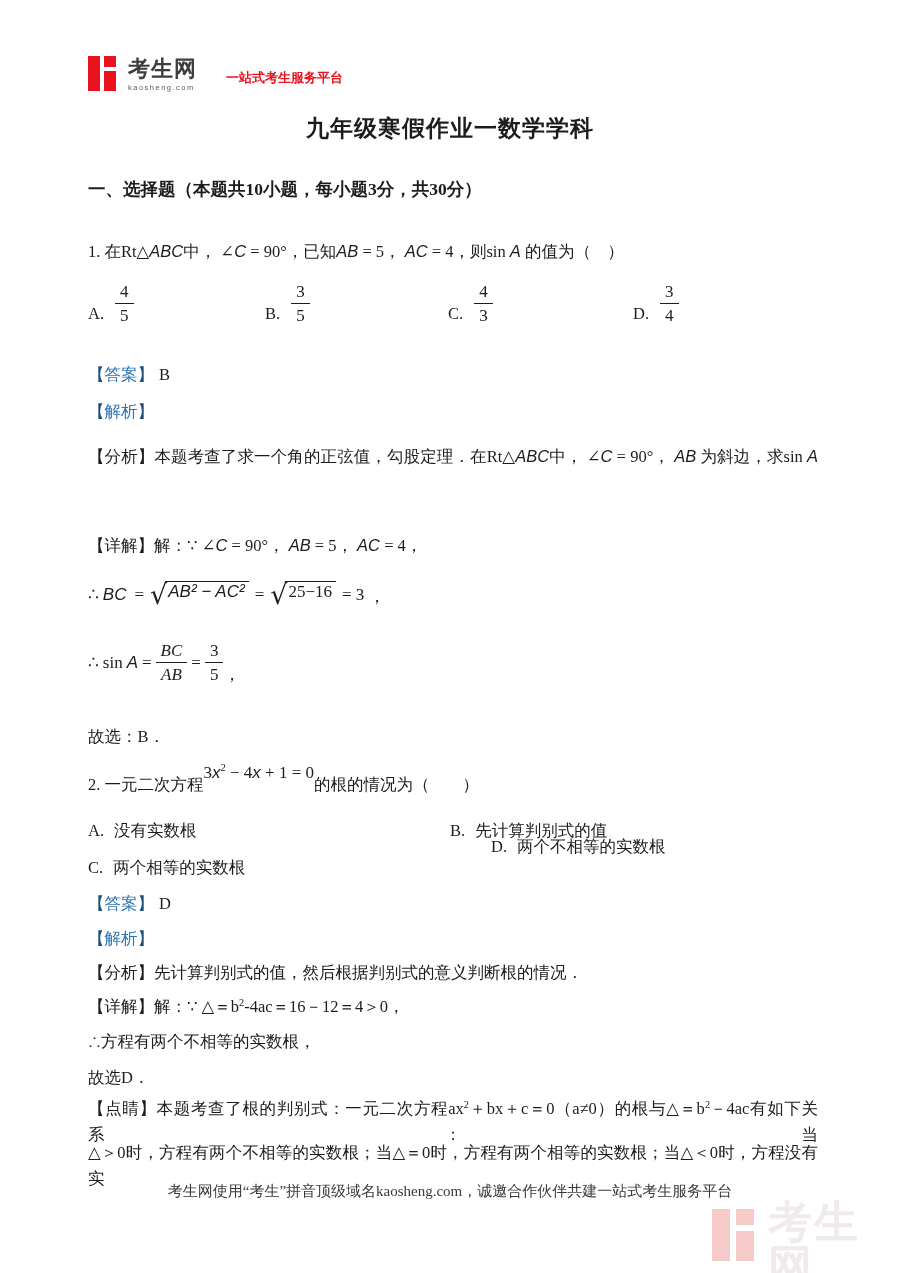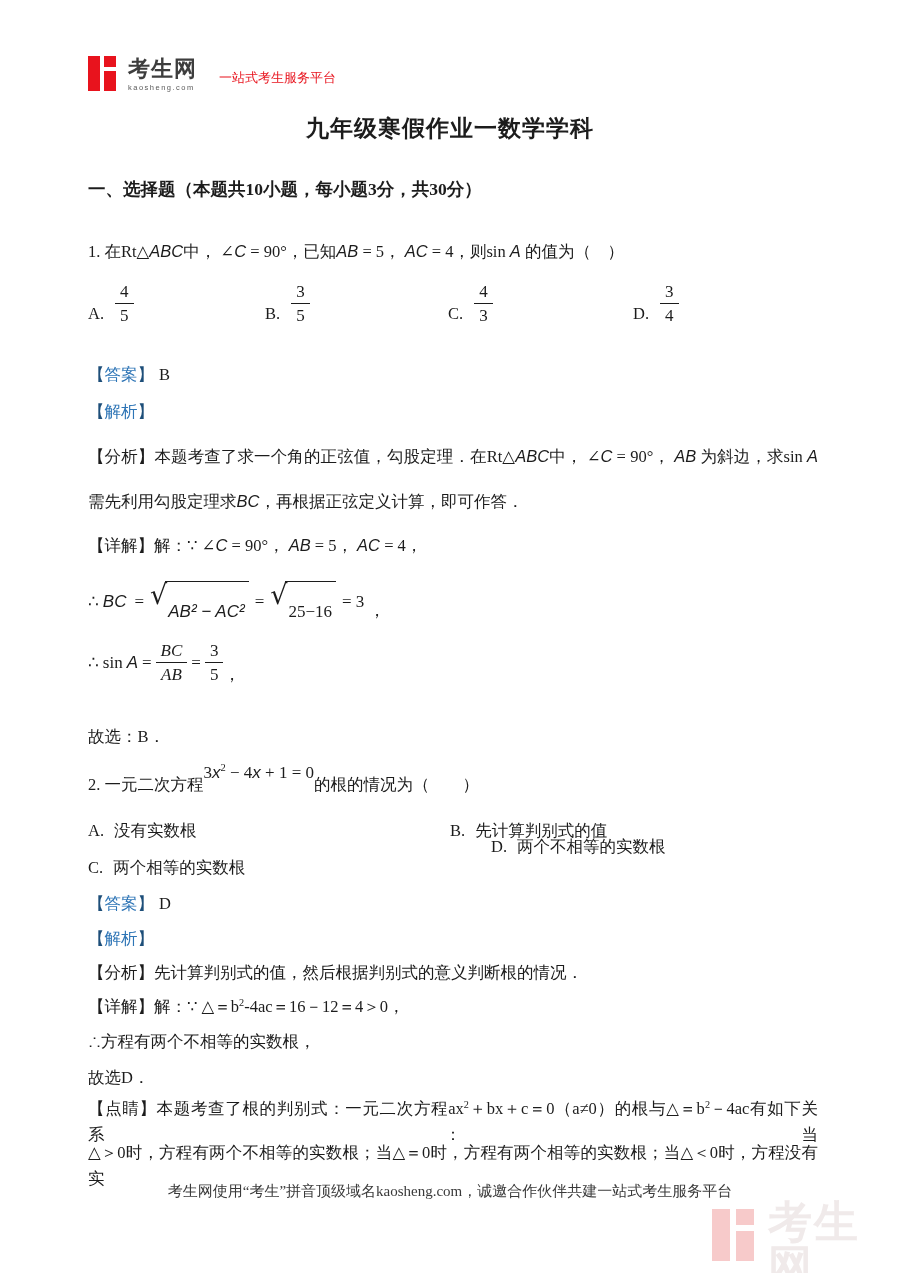--- a/index.html
+++ b/index.html
@@ -15,42 +15,42 @@
   .seg-r{font-family:"Liberation Serif","DejaVu Serif",serif;font-style:normal;}
   .seg-m{font-family:Liberation Sans, sans-serif;font-style:italic;}
   .seg-s{font-family:"Liberation Serif",serif;font-size:0.62em;vertical-align:super;line-height:0;}
   
   .logo{left:88px;top:54px;display:flex;align-items:flex-end;}
   .logo-icon{position:relative;width:32px;height:37px;margin-right:8px;}
   .logo-icon .blk{position:absolute;}
   .brand-wrap{display:flex;flex-direction:column;line-height:1;}
   .brand{font-size:22px;font-weight:bold;color:#3d3d3d;letter-spacing:1px;font-family:"Liberation Sans",sans-serif;}
   .brand-domain{font-size:7.5px;color:#5a5a5a;letter-spacing:1.5px;margin-top:4px;font-family:"Liberation Sans",sans-serif;}
-  .tagline{font-size:13px;font-weight:normal;margin-left:22px;margin-bottom:4px;font-family:"Liberation Sans",sans-serif;}
+  .tagline{font-size:13px;font-weight:bold;margin-left:29px;margin-bottom:4px;font-family:"Liberation Sans",sans-serif;}
   
   .title{left:0;top:113px;width:100%;text-align:center;font-size:23px;font-weight:bold;letter-spacing:1px;}
   .section-heading{left:88px;top:177px;font-size:17.5px;font-weight:bold;}
   .line{left:88px;width:730px;line-height:26px;}
   .jline{text-align:justify;text-align-last:justify;}
   
   .bk{color:#1d4e79;}
   .bt{color:#2e75b6;}
   .ansv{margin-left:5px;}
   
   .q1opt{position:absolute;display:flex;align-items:flex-end;}
   .q1opt .olabel{margin-right:11px;padding-bottom:3px;}
   .frac{display:inline-flex;flex-direction:column;text-align:center;vertical-align:middle;line-height:1.25;}
   .frac .fnum{border-bottom:1.4px solid #1c1c1c;padding:0 5px 1px;}
   .frac .fden{padding-top:1px;}
   .frac.m{font-style:italic;}
   
   .mathline{display:flex;align-items:center;font-size:17px;}
   .sqrt{display:inline-flex;align-items:flex-start;margin:0 2px;}
   .sqrt .rad{font-size:27px;line-height:1;font-family:"DejaVu Serif",serif;margin-right:-2px;}
-  .sqrt .vinc{border-top:1.6px solid #1c1c1c;padding:20px 4px 0 3px;}
+  .sqrt .vinc{border-top:1.6px solid #1c1c1c;padding:0 4px 0 3px;}
   .mspace{margin:0 4px;}
   .lowcomma{align-self:flex-end;}
   
   .eq-raised{display:inline-block;transform:translateY(-12px);font-size:17px;}
   .q2opt-label{display:inline-block;margin-right:10px;}
   
   .footer{left:0;top:1182px;width:100%;text-align:center;font-size:15px;color:#3a3a3a;}
   .wm{left:712px;top:1200px;display:flex;align-items:flex-start;}
   .wm-icon{position:relative;width:48px;height:55px;margin-right:10px;margin-top:6px;}
   .wm-text-wrap{display:flex;flex-direction:column;line-height:1;}
@@ -113,21 +113,20 @@
 
   <div class="abs line" style="top:362px;">
     <span class="bk">【</span><span class="bt">答案</span><span class="bk">】</span><span class="ansv">B</span>
   </div>
 
   <div class="abs line" style="top:399px;">
     <span class="bk">【</span><span class="bt">解析</span><span class="bk">】</span>
   </div>
 
   <div class="abs line jline" style="top:443px;"><span class="seg-t">【分析】本题考查了求一个角的正弦值，勾股定理．在</span><span class="seg-r">Rt△</span><span class="seg-m">ABC</span><span class="seg-t">中， </span><span class="seg-r">∠</span><span class="seg-m">C</span><span class="seg-r"> = 90°</span><span class="seg-t">， </span><span class="seg-m">AB</span><span class="seg-t"> 为斜边，求</span><span class="seg-r">sin </span><span class="seg-m">A</span></div>
-  <div class="abs line" style="top:488px;"><span class="seg-t">需先利用勾股定理求</span><span class="seg-m">BC</span><span class="seg-t">，再根据正弦定义计算，即可作答．</span></div>
 
   <div class="abs line" style="top:532px;"><span class="seg-t">【详解】解：</span><span class="seg-r">∵ ∠</span><span class="seg-m">C</span><span class="seg-r"> = 90°</span><span class="seg-t">， </span><span class="seg-m">AB</span><span class="seg-r"> = 5</span><span class="seg-t">， </span><span class="seg-m">AC</span><span class="seg-r"> = 4</span><span class="seg-t">，</span></div>
 
   <div class="abs mathline" style="left:88px;top:581px;">
     <span class="seg-r">∴</span>
     <span class="seg-m mspace">BC</span>
     <span class="seg-r mspace">=</span>
     <span class="sqrt">
       <span class="rad">√</span>
       <span class="vinc seg-m">AB² − AC²</span>

